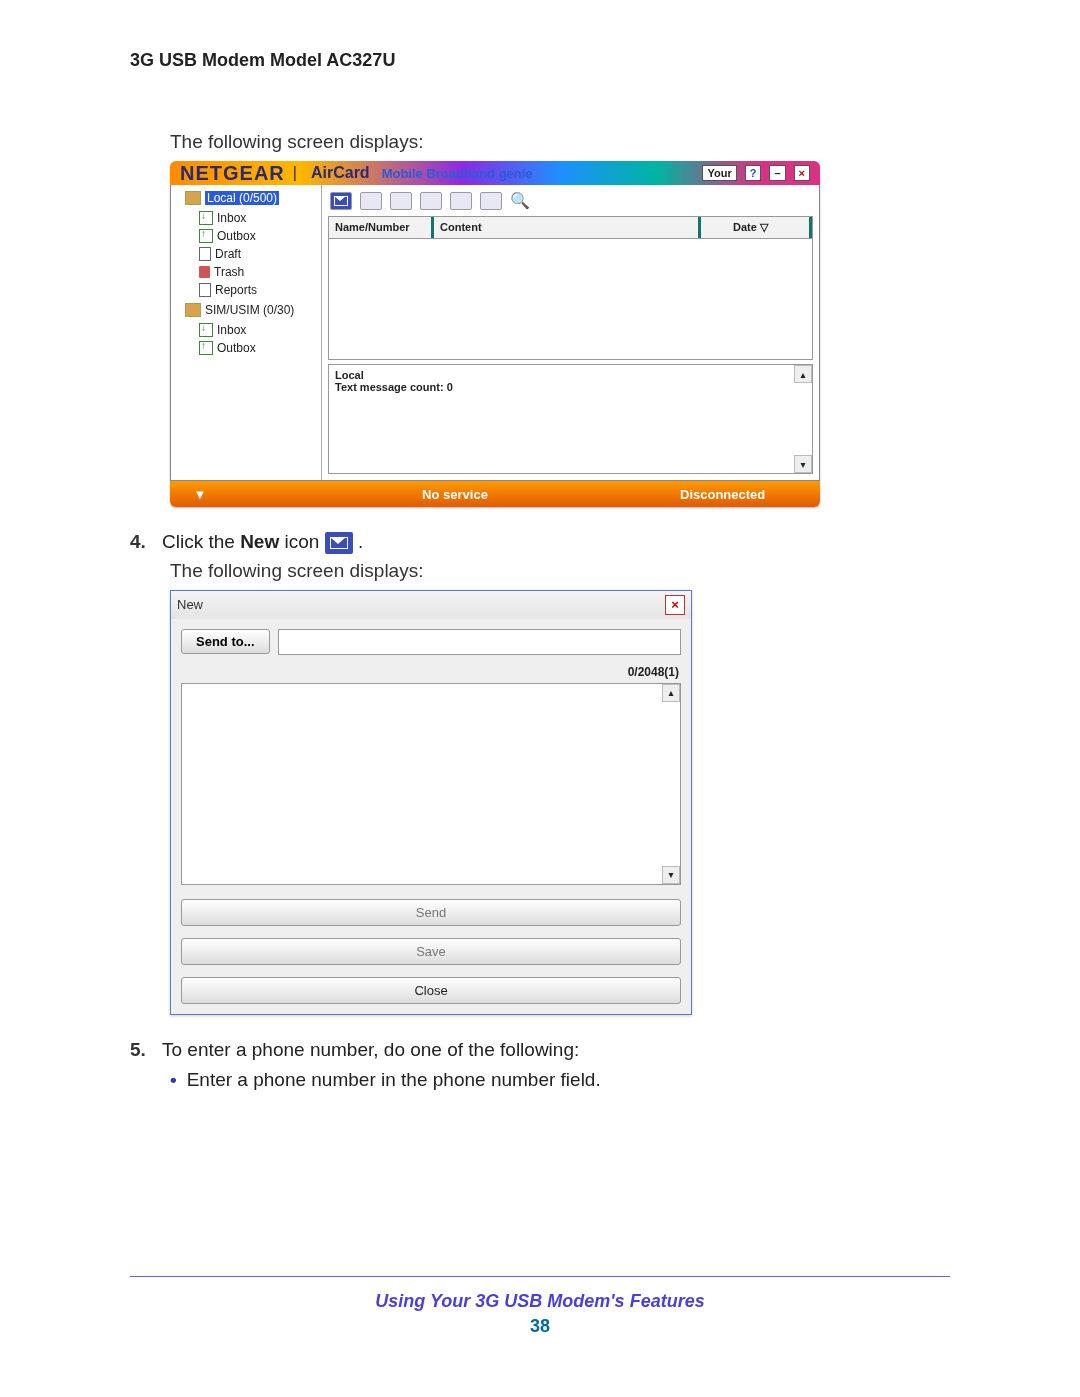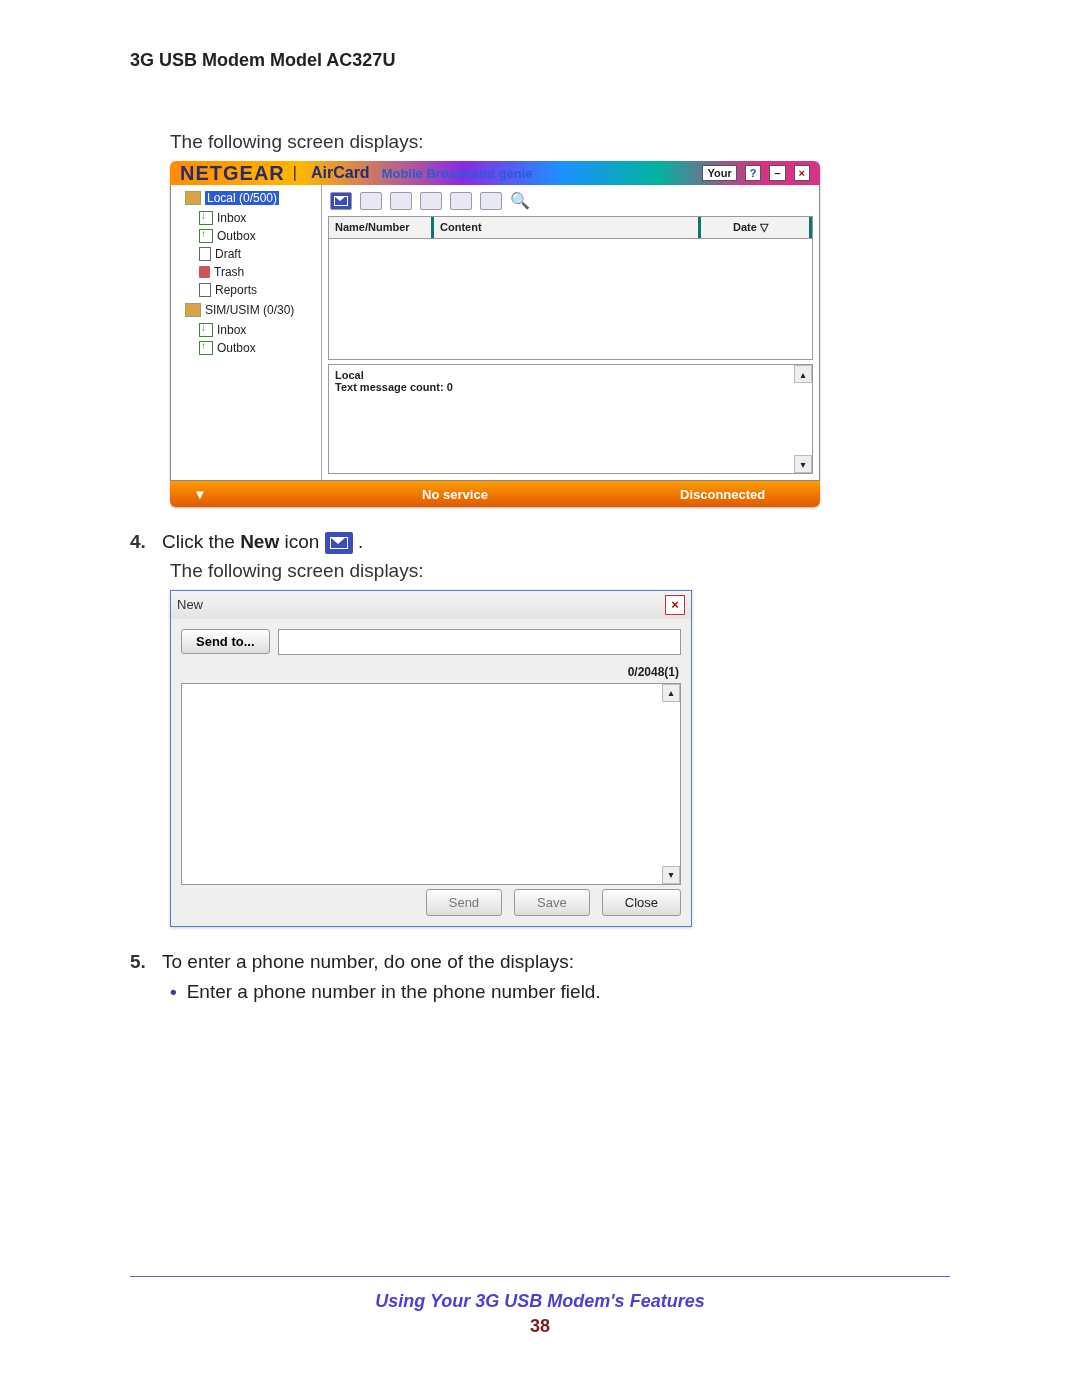--- a/index.html
+++ b/index.html
@@ -7,21 +7,21 @@
   .doc-header{font-weight:bold;font-size:18px;margin-bottom:60px;}
   .body-text{font-size:19px;color:#333;margin:6px 0;}
   .step{display:flex;align-items:flex-start;gap:8px;margin-top:24px;font-size:19px;}
   .step-num{color:#333;font-weight:bold;min-width:24px;}
   .step-text b{font-weight:bold;}
   .bullet{display:flex;align-items:flex-start;gap:10px;margin-left:40px;font-size:19px;margin-top:8px;}
   .bullet-dot{color:#3a3aa0;font-weight:bold;}
   .footer-line{position:absolute;left:130px;right:130px;bottom:120px;border-top:1px solid #6b5bd6;}
   .footer{position:absolute;left:0;right:0;bottom:60px;text-align:center;}
   .footer-link{color:#4a3fd6;font-style:italic;font-weight:bold;font-size:18px;}
-  .footer-page{font-weight:bold;font-style:normal;color:#7f1d1d;font-size:18px;margin-top:4px;}
+  .footer-page{font-weight:bold;font-style:normal;color:#0369a1;font-size:18px;margin-top:4px;}
 
   
   .genie{width:650px;border-radius:6px;overflow:hidden;box-shadow:0 1px 2px rgba(0,0,0,.3);margin:8px 0 16px 40px;background:#fff;}
   .genie-header{height:24px;background:linear-gradient(90deg,#ff8c00 0%,#ffb700 20%,#8a2be2 45%,#1e90ff 60%,#00b4a0 75%,#d63384 90%);display:flex;align-items:center;padding:0 10px;gap:8px;}
   .brand{color:#2b2b6b;font-weight:900;font-size:20px;letter-spacing:1px;}
   .brand-air{color:#2b2b6b;font-size:16px;font-weight:bold;margin-left:6px;}
   .brand-sub{color:#2b5bd6;font-size:13px;font-weight:bold;margin-left:4px;}
   .hdr-spacer{flex:1;}
   .hdr-btn{background:#fff;border:1px solid #555;padding:1px 4px;font-size:11px;font-weight:bold;display:inline-flex;align-items:center;justify-content:center;min-width:16px;height:16px;box-sizing:border-box;}
   .hdr-help{color:#1e50b3;}
@@ -66,21 +66,21 @@
   
   .dlg{width:520px;border:1px solid #5b7bc4;background:#efefef;margin:8px 0 24px 40px;box-shadow:0 1px 3px rgba(0,0,0,.2);}
   .dlg-title{background:linear-gradient(#f4f4f4,#e4e4e4);padding:4px 6px;font-size:13px;color:#333;display:flex;align-items:center;}
   .dlg-close{width:18px;height:18px;border:1px solid #b33;color:#b00;font-weight:bold;font-size:13px;display:flex;align-items:center;justify-content:center;background:#fff;}
   .dlg-body{padding:10px;}
   .dlg-row{display:flex;align-items:center;gap:8px;}
   .sendto-btn{background:linear-gradient(#fff,#ddd);border:1px solid #999;padding:4px 14px;font-size:13px;font-weight:bold;border-radius:3px;}
   .ph-input{flex:1;height:24px;border:1px solid #999;background:#fff;}
   .counter{text-align:right;font-size:12px;font-weight:bold;margin:10px 2px 4px 0;}
   .msg-box{height:200px;border:1px solid #999;background:#fff;position:relative;}
-  .dlg-buttons{display:flex;justify-content:flex-end;gap:12px;margin-top:4px;}
+  .dlg-buttons{display:flex;justify-content:flex-end;gap:12px;margin-top:14px;flex-direction:column;}
   .dlg-btn{background:linear-gradient(#fff,#ddd);border:1px solid #999;padding:5px 22px;font-size:13px;border-radius:3px;color:#777;}
   .dlg-btn.active{color:#222;}
 </style>
 </head>
 <body>
 
 <div class="page">
   <div class="doc-header">3G USB Modem Model AC327U</div>
 
   <div class="body-text" style="margin-left:40px;">The following screen displays:</div>
@@ -207,21 +207,21 @@
       <div class="dlg-buttons">
         <button class="dlg-btn">Send</button>
         <button class="dlg-btn">Save</button>
         <button class="dlg-btn active">Close</button>
       </div>
     </div>
   </div>
 
   <div class="step">
     <span class="step-num">5.</span>
-    <span class="step-text">To enter a phone number, do one of the displays:</span>
+    <span class="step-text">To enter a phone number, do one of the following:</span>
   </div>
   <div class="bullet">
     <span class="bullet-dot">•</span>
     <span>Enter a phone number in the phone number field.</span>
   </div>
 
   <div class="footer-line"></div>
   <div class="footer">
     <div class="footer-link">Using Your 3G USB Modem's Features</div>
     <div class="footer-page">38</div>

